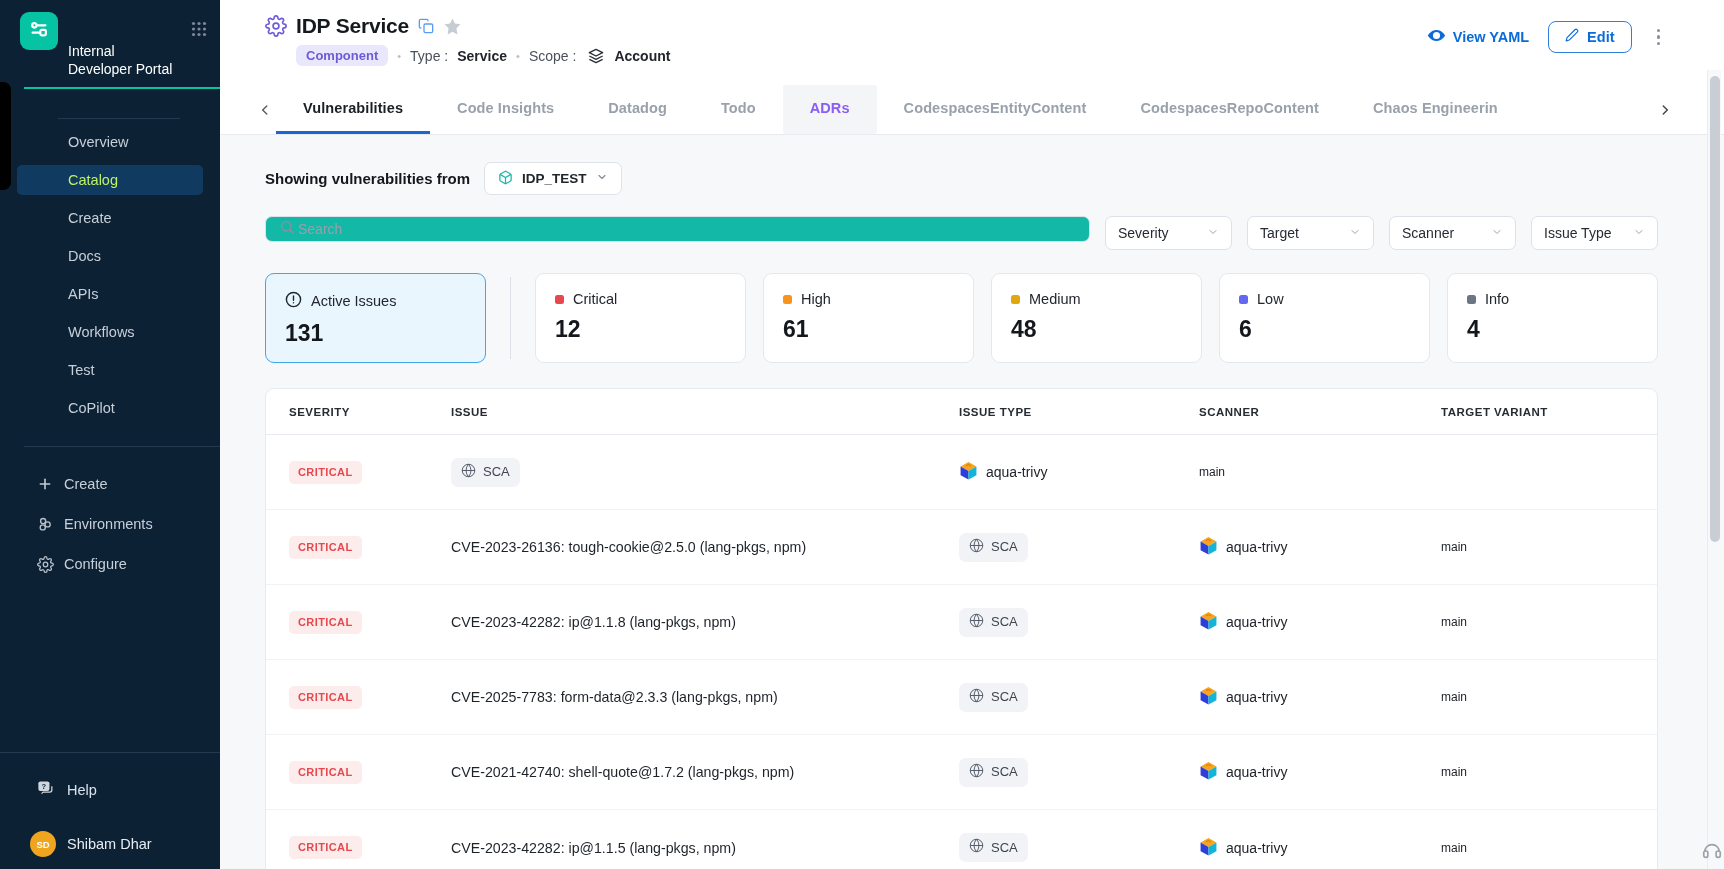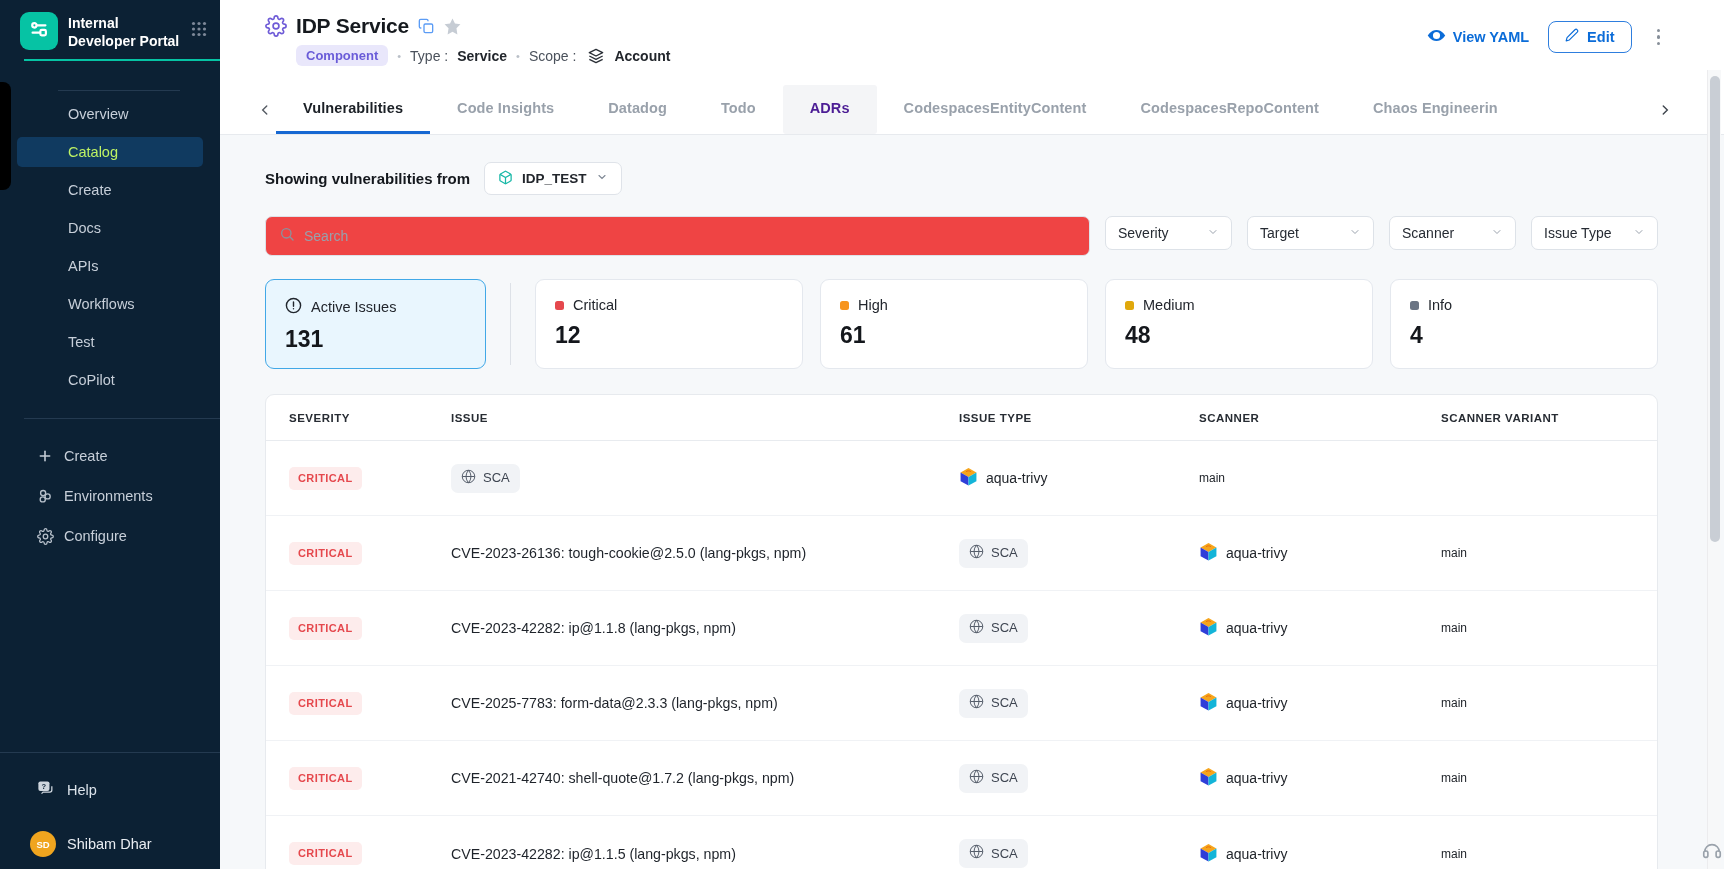--- a/index.html
+++ b/index.html
@@ -6,21 +6,21 @@
   html,body { width:1724px; height:869px; overflow:hidden; background:#f6f8fa;
     font-family:"Liberation Sans","DejaVu Sans",sans-serif; }
   .app { display:flex; width:100%; height:100%; position:relative; }
 
   
   .sidebar { width:220px; background:#0c2134; color:#c7cfd9; display:flex; flex-direction:column;
     flex-shrink:0; position:relative; z-index:3; }
   .logo-row { display:flex; align-items:flex-start; gap:10px; padding:12px 12px 9px 20px; }
   .logo-badge { width:38px; height:38px; border-radius:9px; background:#06c3a4;
     display:flex; align-items:center; justify-content:center; flex-shrink:0; cursor:pointer; }
-  .logo-title { font-size:14px; font-weight:700; color:#fff; line-height:1.3; flex:1; padding-top:2px; }
+  .logo-title { font-size:14px; font-weight:400; color:#fff; line-height:1.3; flex:1; padding-top:2px;margin-top:28px; }
   .grid-btn { padding-top:8px; cursor:pointer; }
   .teal-rule { height:2px; margin-left:24px; }
   .side-divider { height:1px; background:#243a50; }
   .d1 { margin:29px 40px 2px 58px; }
   .d2 { margin:19px 0 0 24px; }
   .nav { padding-top:2px; }
   .nav-item { height:38px; display:flex; align-items:center; padding-left:68px;
     font-size:14.5px; color:#c7cfd9; cursor:pointer; }
   .nav-item.active { background:#103a60; border-radius:5px; margin:4px 17px; height:30px;
     padding-left:51px; color:#bef264; }
@@ -57,31 +57,31 @@
   .kebab { display:flex; flex-direction:column; gap:3px; padding:4px 6px; cursor:pointer; }
   .kebab i { width:3.5px; height:3.5px; border-radius:50%; background:#878f99; }
 
   .tabbar { background:#fff; display:flex; align-items:stretch; height:50px;
     border-bottom:1px solid #e7eaee; padding:0 48px 0 34px; }
   .tab-chev { align-self:center; cursor:pointer; display:flex; padding:4px; }
   .chev-right { margin-left:auto; }
   .tab { display:flex; align-items:center; padding:0 27px; font-size:14.5px; font-weight:600;
     color:#99a1ab; cursor:pointer; border-bottom:3px solid transparent; white-space:nowrap; letter-spacing:0.1px; }
   .tab.active { color:#1b2026; font-weight:700; border-bottom-color:#1668d2; }
-  .tab.highlight { background:#f4f5f7; color:#4c1d95; border-radius:3px; }
+  .tab.highlight { background:#f4f5f7; color:#8b5cf6; border-radius:3px; }
 
   .content { flex:1; padding:0 66px 0 45px; overflow:hidden; }
   .showing-row { display:flex; align-items:center; gap:14px; margin-top:27px; }
   .showing-label { font-size:15px; font-weight:700; color:#14181d; }
   .scope-chip { display:flex; align-items:center; gap:9px; background:#fff; border:1px solid #dfe3e9;
     border-radius:7px; height:33px; padding:0 13px; font-size:13.5px; font-weight:600; color:#22262c; cursor:pointer; }
 
   .filter-row { display:flex; gap:15px; margin-top:21px; }
-  .search-box { flex:1; display:flex; align-items:center; gap:9px; background:#ef4444;
-    border:1px solid #dde2e8; border-radius:7px; height:40px; padding:0 13px; }
+  .search-box { flex:1; display:flex; align-items:center; gap:3px; background:#14b8a6;
+    border:1px solid #dde2e8; border-radius:7px; height:26px; padding:0 13px; }
   .search-box input { border:none; outline:none; flex:1; font-size:14px; color:#333;
     font-family:inherit; background:transparent; }
   .search-box input::placeholder { color:#98a0ac; }
   .filter-select { width:127px; flex-shrink:0; display:flex; align-items:center;
     justify-content:space-between; background:#fff; border:1px solid #dde2e8; border-radius:7px;
     height:34px; padding:0 12px; font-size:14px; color:#262b33; cursor:pointer; }
 
   .cards-row { display:flex; align-items:stretch; margin-top:23px; gap:17px; }
   .card { background:#fff; border:1px solid #e4e8ee; border-radius:9px; height:90px;
     padding:17px 19px; flex:1; cursor:pointer; min-width:0; }
@@ -393,34 +393,41 @@
         </div>
         <div class="card">
           <div class="card-top">
             <span class="dot" style="background: rgb(224, 168, 12);"></span>
             <span>Medium</span>
           </div>
           <div class="card-num">48</div>
         </div>
         <div class="card">
           <div class="card-top">
+            <span class="dot" style="background: rgb(100, 104, 240);"></span>
+            <span>Low</span>
+          </div>
+          <div class="card-num">6</div>
+        </div>
+        <div class="card">
+          <div class="card-top">
             <span class="dot" style="background: rgb(107, 117, 132);"></span>
             <span>Info</span>
           </div>
           <div class="card-num">4</div>
         </div>
       </div>
 
       <div class="table-card">
         <div class="t-head">
           <span>SEVERITY</span>
           <span>ISSUE</span>
           <span>ISSUE TYPE</span>
           <span>SCANNER</span>
-          <span>SCANNER VARIANT</span>
+          <span>TARGET VARIANT</span>
         </div>
         <div class="t-row">
           <span class="sev-badge">CRITICAL</span>
           <span class="type-chip">
               <span><svg width="15" height="15" viewBox="0 0 24 24" fill="none" stroke="#565e6b" stroke-width="1.6">
                   <circle cx="12" cy="12" r="10"></circle>
                   <line x1="2" y1="12" x2="22" y2="12"></line>
                   <path d="M12 2a15.3 15.3 0 0 1 4 10 15.3 15.3 0 0 1-4 10 15.3 15.3 0 0 1-4-10 15.3 15.3 0 0 1 4-10z"></path>
                 </svg></span>
               <span>SCA</span>

